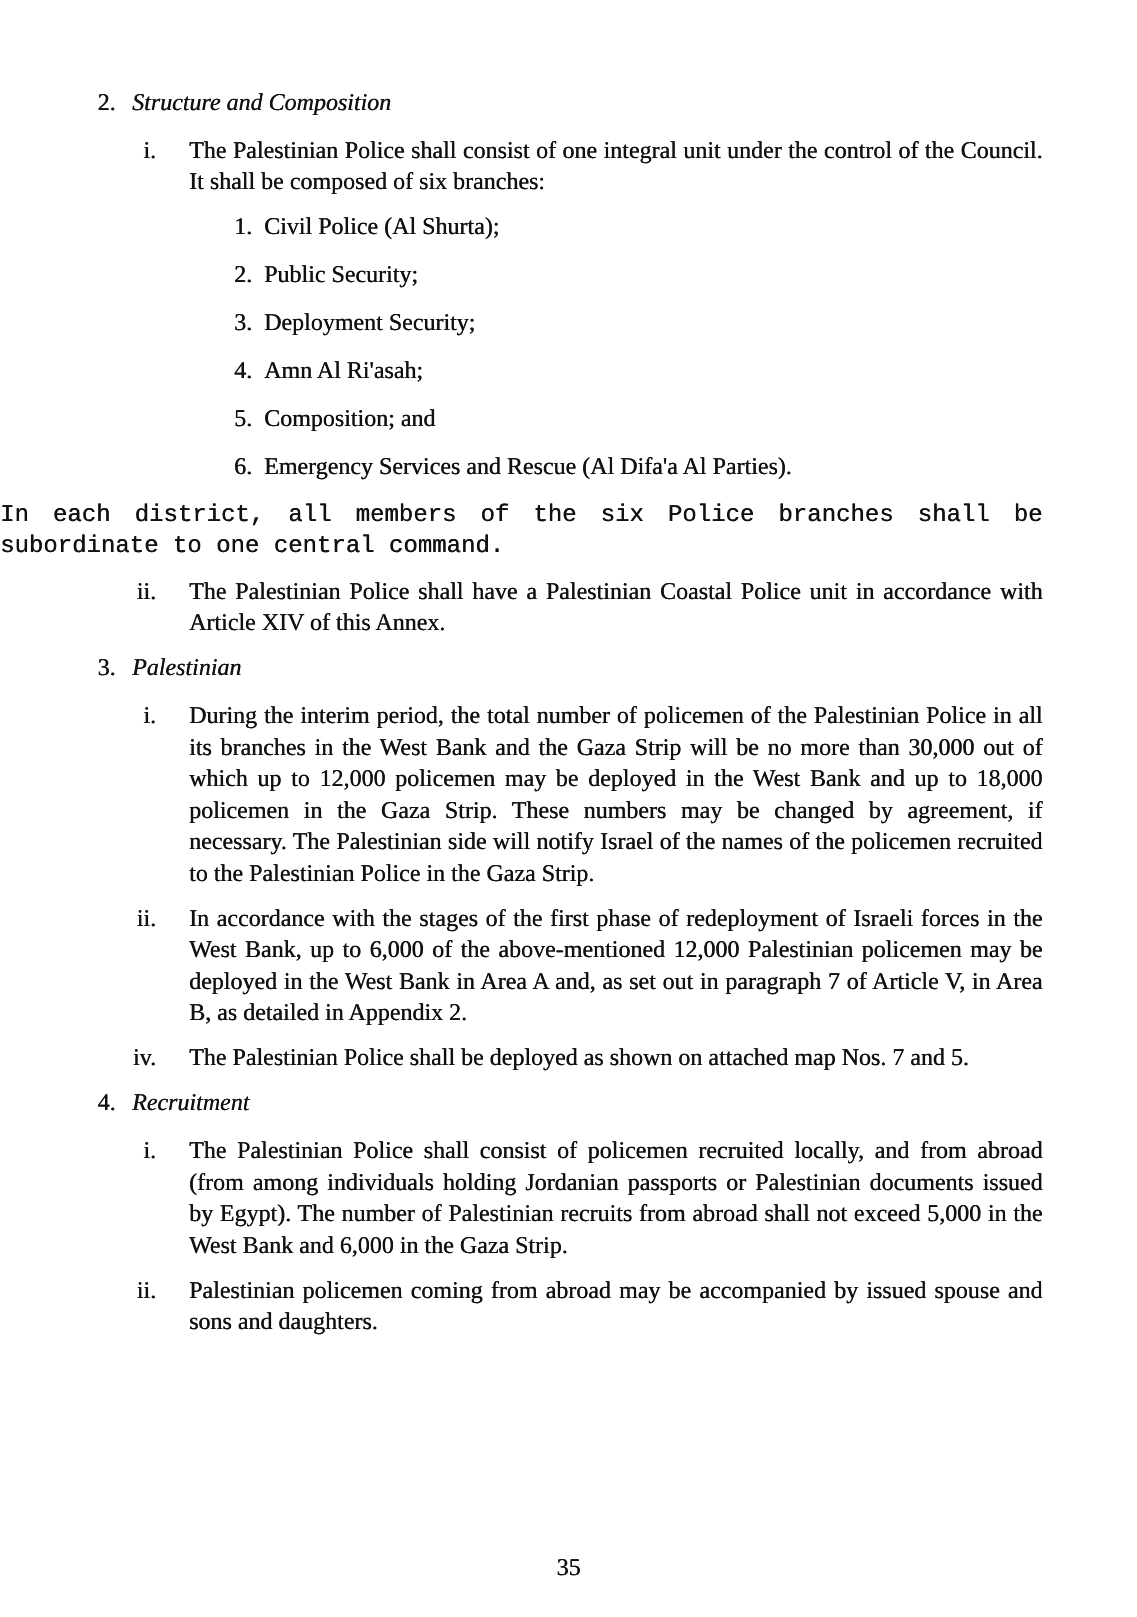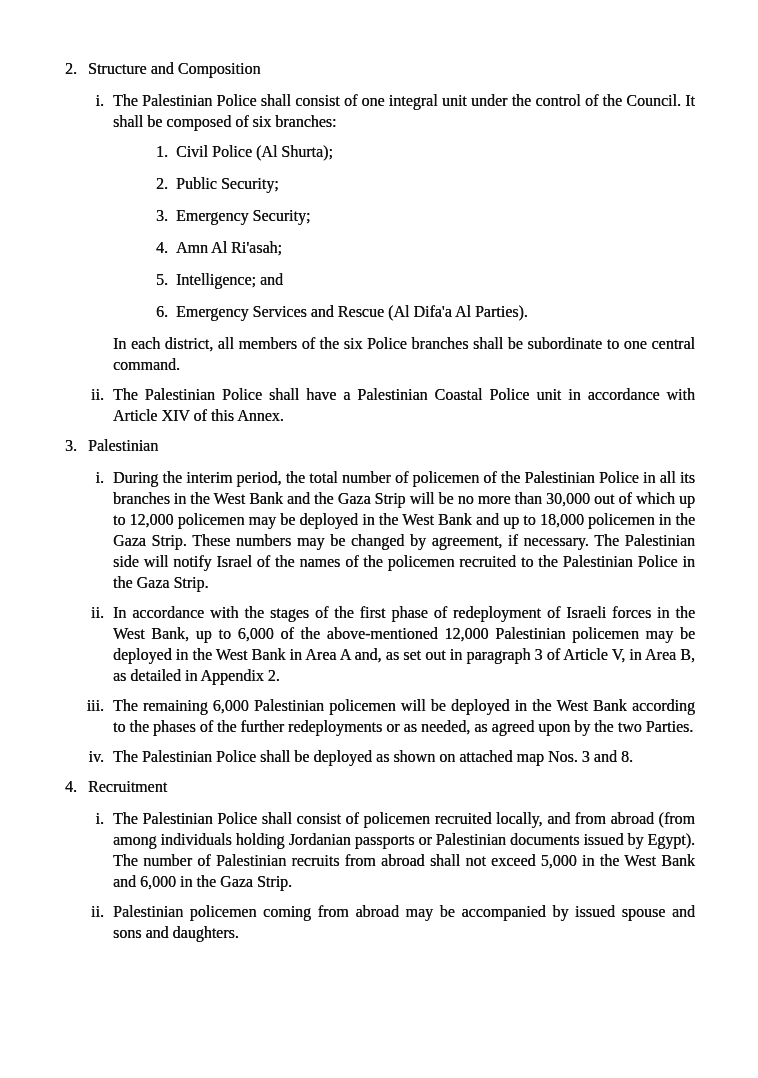--- a/index.html
+++ b/index.html
@@ -16,50 +16,51 @@
     color: #111111;
     text-shadow: 0.25px 0 0 currentColor; 
     overflow: hidden;
   }
   .sec-head {
     display: flex;
     margin-left: 65px;
     margin-bottom: 11px;
   }
   .sec-num { flex: 0 0 23px; }
-  .sec-title { flex: 1; }
+  .sec-title { flex: 1; font-style: italic; }
   .item1 {
     display: flex;
     margin-left: 74px;
     margin-bottom: 9px;
   }
   .item1 > .lbl {
     flex: 0 0 30px;
     text-align: right;
     padding-right: 9px;
   }
   .item1 > .txt {
     flex: 1;
     text-align: justify;
+    margin-left: 13px;
   }
   .item2 {
     display: flex;
     margin-left: 146px;
     margin-bottom: 11px;
   }
   .item2 > .lbl {
     flex: 0 0 22px;
     text-align: right;
     padding-right: 8px;
   }
   .item2 > .txt { flex: 1; }
   .cont {
-    margin-left: 113px;
     margin-bottom: 9px;
     text-align: justify;
+    font-family: Liberation Mono, monospace;
   }
   .sec { margin-bottom: 2px; }
   .pageno {
     position: absolute;
     left: 0;
     bottom: 22px;
     width: 100%;
     text-align: center;
   }
 </style>
@@ -82,29 +83,29 @@
     <div class="item2">
       <span class="lbl">1.</span>
       <div class="txt">Civil Police (Al Shurta);</div>
     </div>
     <div class="item2">
       <span class="lbl">2.</span>
       <div class="txt">Public Security;</div>
     </div>
     <div class="item2">
       <span class="lbl">3.</span>
-      <div class="txt">Emergency Security;</div>
+      <div class="txt">Deployment Security;</div>
     </div>
     <div class="item2">
       <span class="lbl">4.</span>
       <div class="txt">Amn Al Ri'asah;</div>
     </div>
     <div class="item2">
       <span class="lbl">5.</span>
-      <div class="txt">Intelligence; and</div>
+      <div class="txt">Composition; and</div>
     </div>
     <div class="item2">
       <span class="lbl">6.</span>
       <div class="txt">Emergency Services and Rescue (Al Difa'a Al Parties).</div>
     </div>
 
     <div class="cont">In each district, all members of the six Police branches shall be subordinate to one central command.</div>
 
     <div class="item1">
       <span class="lbl">ii.</span>
@@ -117,41 +118,38 @@
       <span class="sec-num">3.</span>
       <span class="sec-title">Palestinian</span>
     </div>
 
     <div class="item1">
       <span class="lbl">i.</span>
       <div class="txt">During the interim period, the total number of policemen of the Palestinian Police in all its branches in the West Bank and the Gaza Strip will be no more than 30,000 out of which up to 12,000 policemen may be deployed in the West Bank and up to 18,000 policemen in the Gaza Strip. These numbers may be changed by agreement, if necessary. The Palestinian side will notify Israel of the names of the policemen recruited to the Palestinian Police in the Gaza Strip.</div>
     </div>
     <div class="item1">
       <span class="lbl">ii.</span>
-      <div class="txt">In accordance with the stages of the first phase of redeployment of Israeli forces in the West Bank, up to 6,000 of the above-mentioned 12,000 Palestinian policemen may be deployed in the West Bank in Area A and, as set out in paragraph 3 of Article V, in Area B, as detailed in Appendix 2.</div>
-    </div>
-    <div class="item1">
-      <span class="lbl">iii.</span>
-      <div class="txt">The remaining 6,000 Palestinian policemen will be deployed in the West Bank according to the phases of the further redeployments or as needed, as agreed upon by the two Parties.</div>
+      <div class="txt">In accordance with the stages of the first phase of redeployment of Israeli forces in the West Bank, up to 6,000 of the above-mentioned 12,000 Palestinian policemen may be deployed in the West Bank in Area A and, as set out in paragraph 7 of Article V, in Area B, as detailed in Appendix 2.</div>
     </div>
     <div class="item1">
       <span class="lbl">iv.</span>
-      <div class="txt">The Palestinian Police shall be deployed as shown on attached map Nos. 3 and 8.</div>
+      <div class="txt">The Palestinian Police shall be deployed as shown on attached map Nos. 7 and 5.</div>
     </div>
   </div>
 
   <div class="sec">
     <div class="sec-head">
       <span class="sec-num">4.</span>
       <span class="sec-title">Recruitment</span>
     </div>
 
     <div class="item1">
       <span class="lbl">i.</span>
       <div class="txt">The Palestinian Police shall consist of policemen recruited locally, and from abroad (from among individuals holding Jordanian passports or Palestinian documents issued by Egypt). The number of Palestinian recruits from abroad shall not exceed 5,000 in the West Bank and 6,000 in the Gaza Strip.</div>
     </div>
     <div class="item1">
       <span class="lbl">ii.</span>
       <div class="txt">Palestinian policemen coming from abroad may be accompanied by issued spouse and sons and daughters.</div>
     </div>
   </div>
 
+  <div class="pageno">35</div>
 </div>
 
 </body></html>

